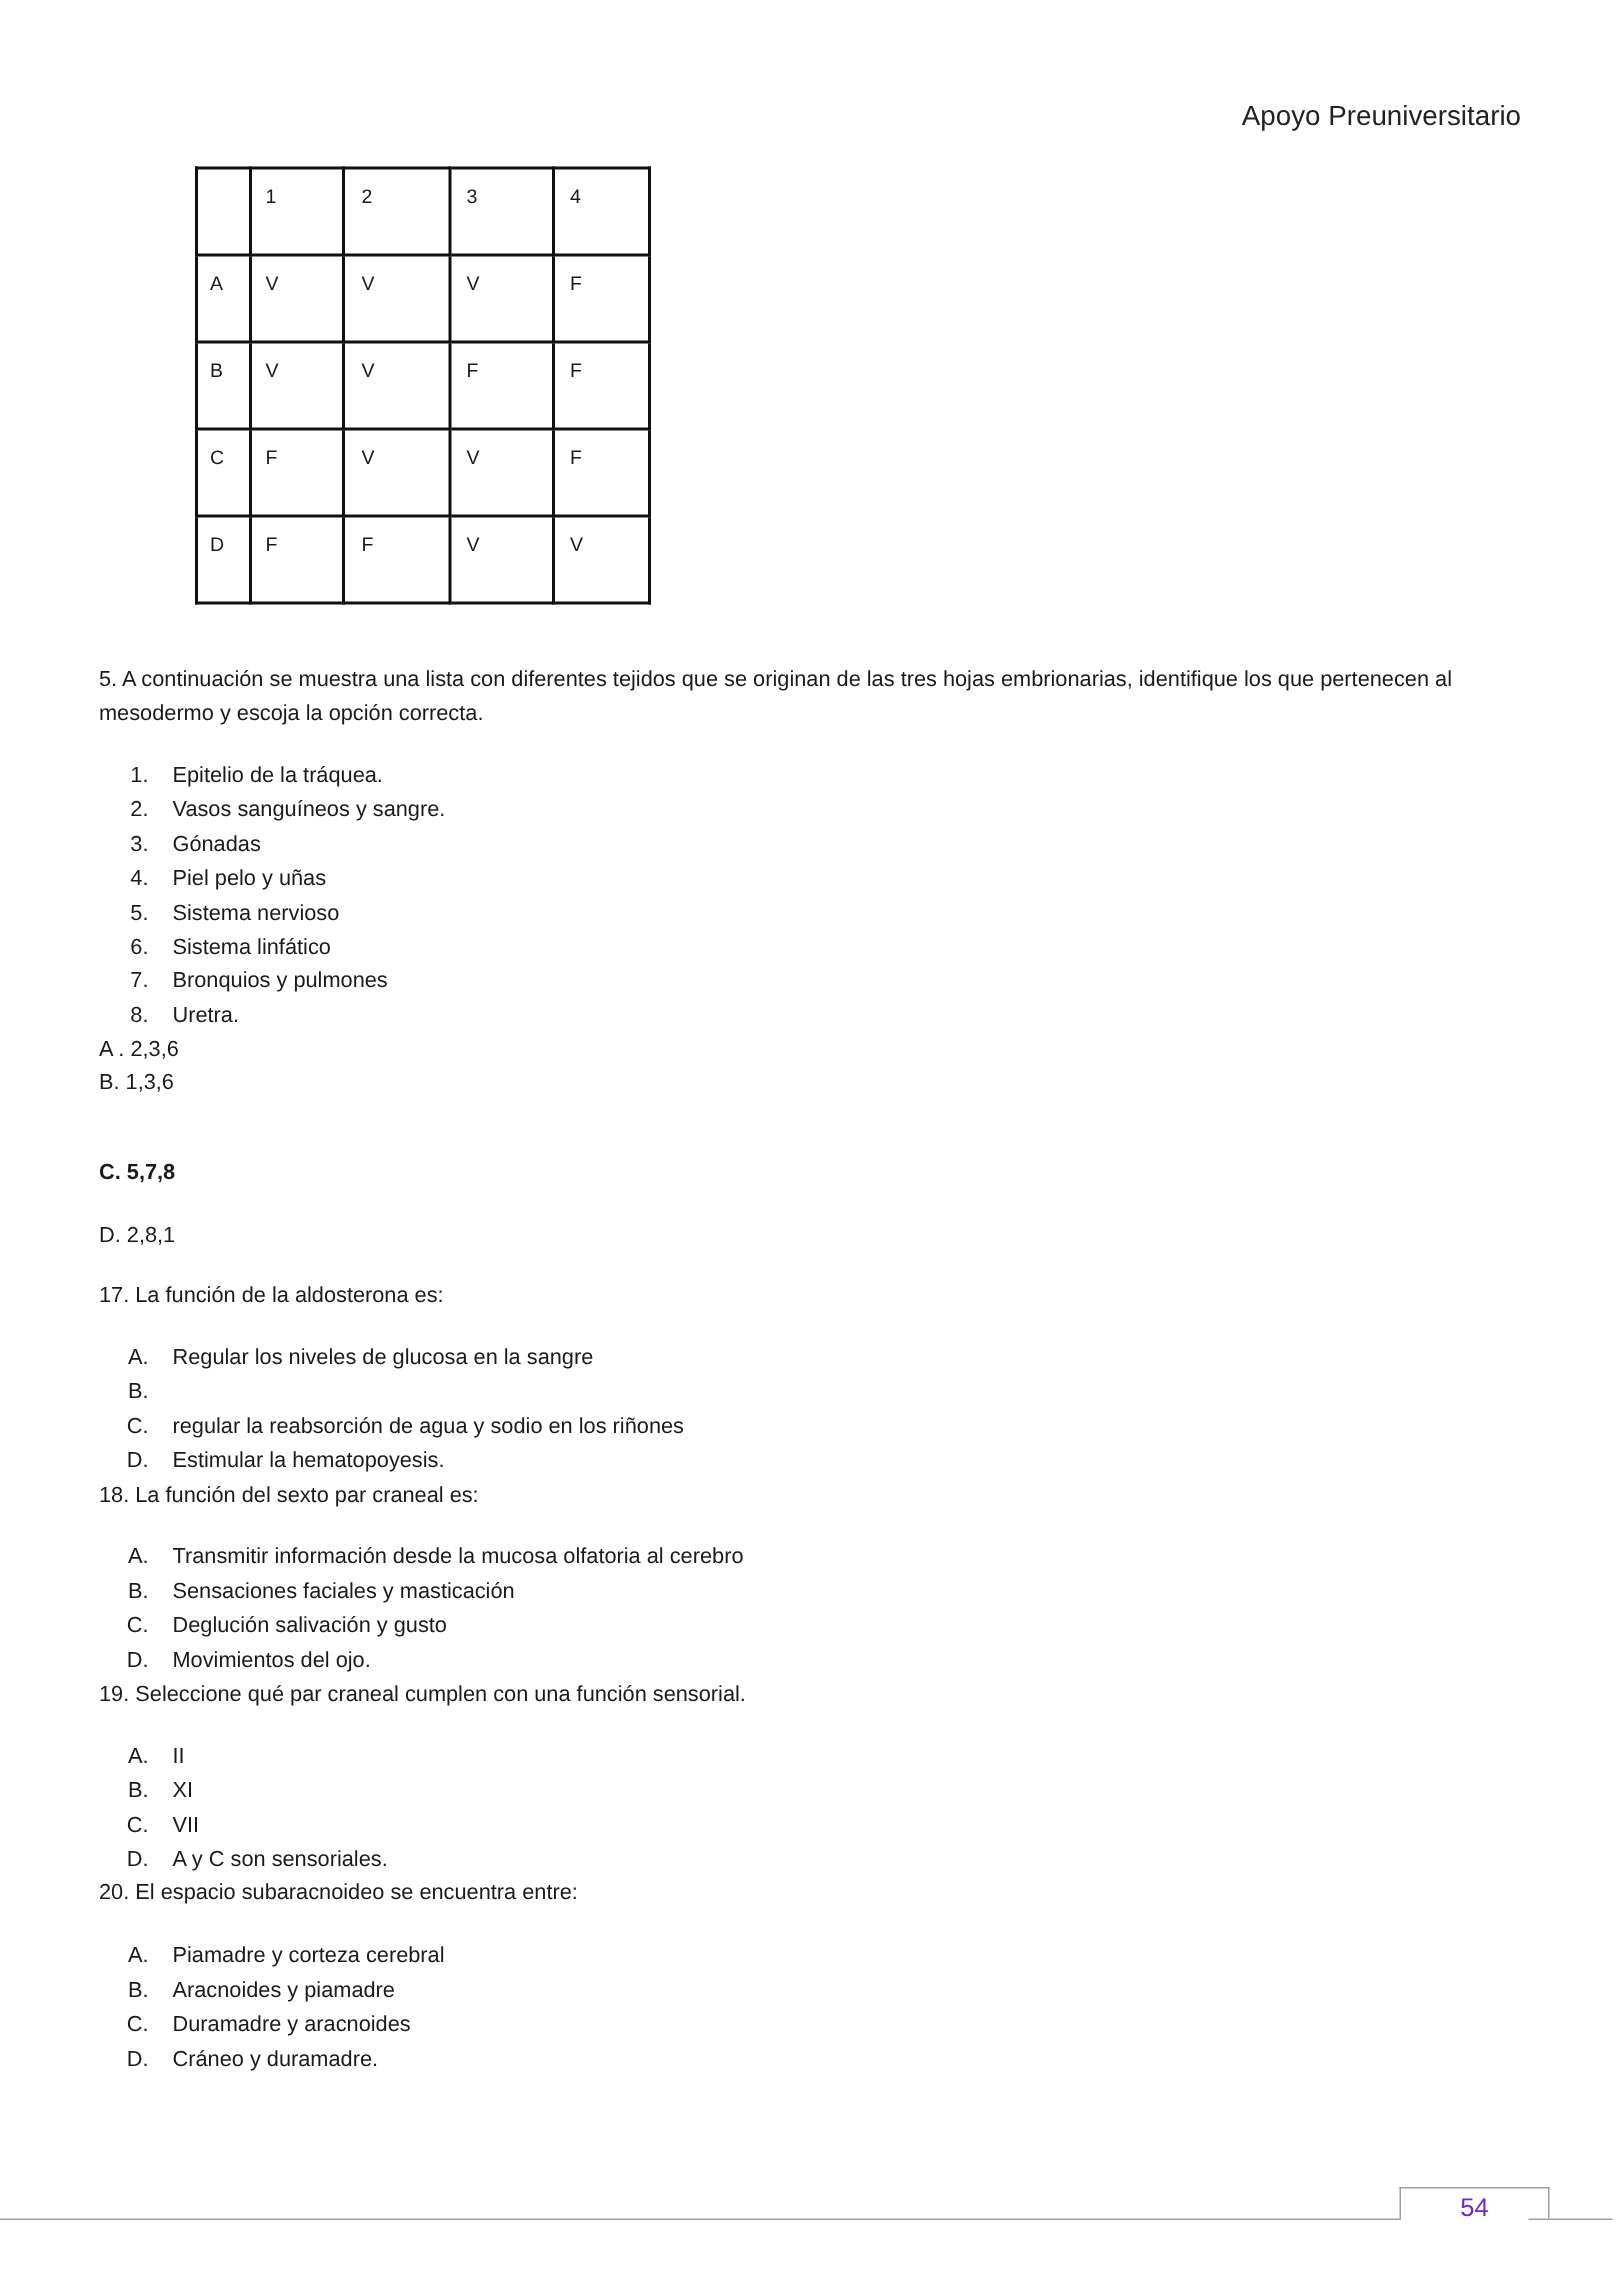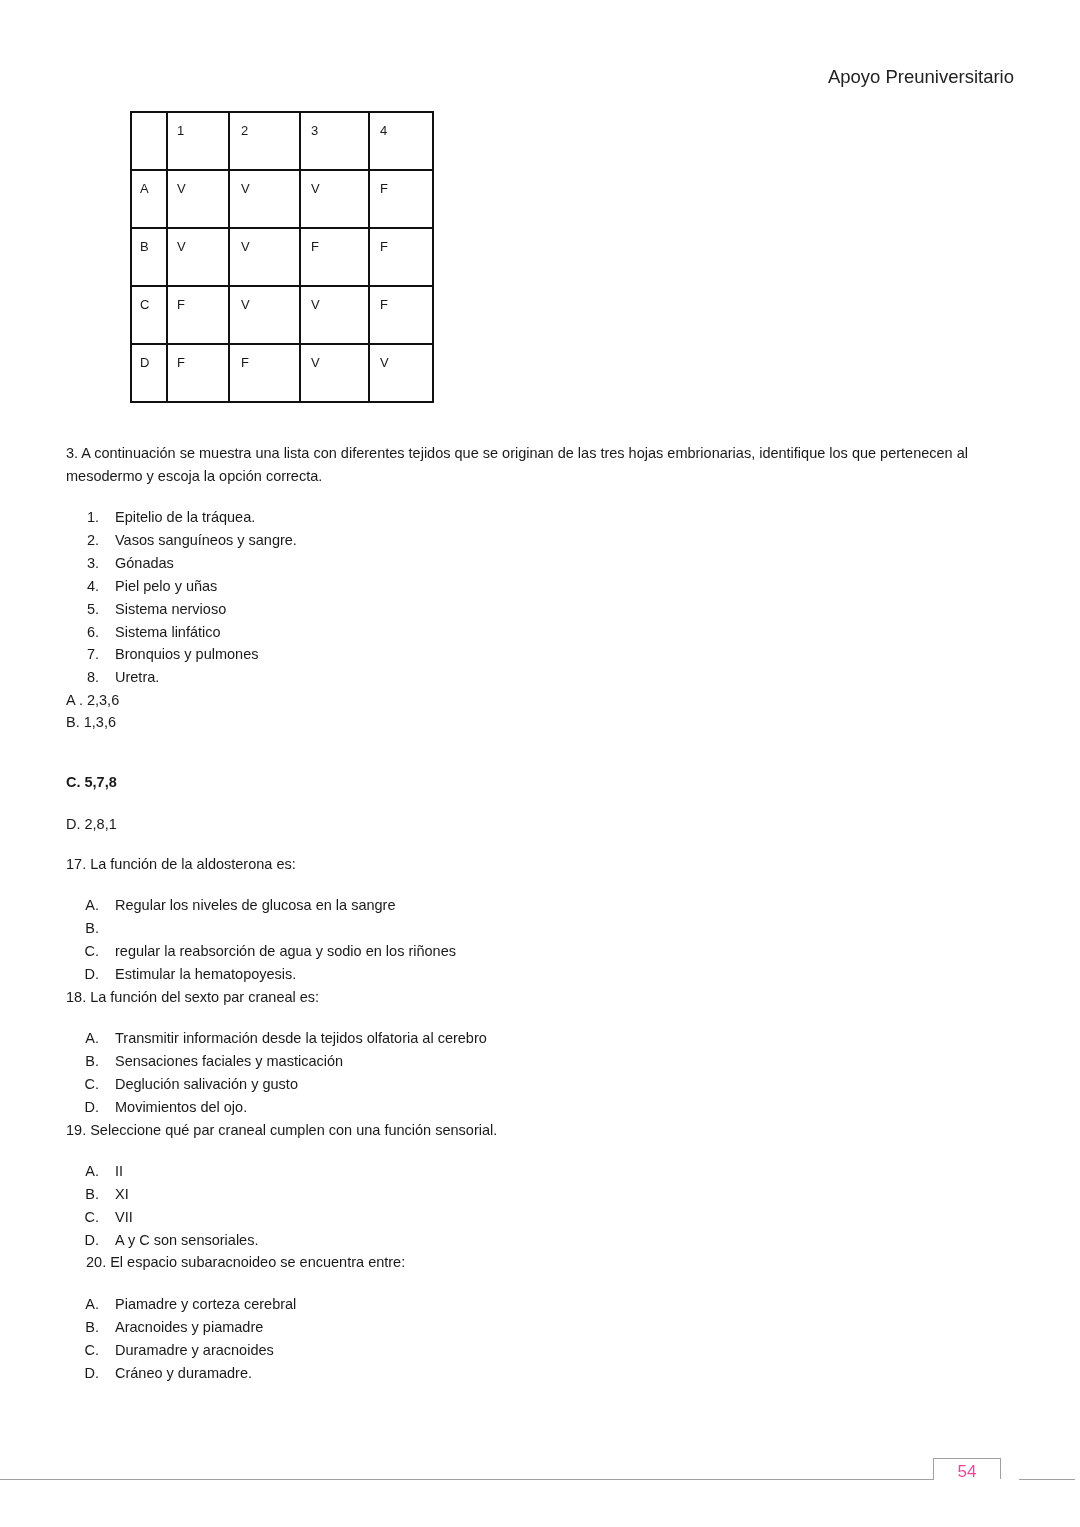--- a/index.html
+++ b/index.html
@@ -35,23 +35,23 @@
   .list li { display: flex; }
   .list .num { width: 33px; text-align: right; padding-right: 0; }
   .list .lbl { margin-left: 16px; }
   .ans { position: absolute; left: 66px; font-size: 14.5px; }
 
   .footer-line-left {
     position: absolute; left: 0; top: 1479px; width: 934px; height: 0;
     border-top: 1.5px solid #a0a0a0;
   }
   .footer-box {
-    position: absolute; left: 933px; top: 1458px; width: 68px; height: 21px;
+    position: absolute; left: 933px; top: 1458px; width: 100px; height: 21px;
     border: 1.5px solid #a0a0a0; border-bottom: none; box-sizing: border-box;
-    text-align: center; font-size: 17px; color: #ec4899; line-height: 30px;
+    text-align: center; font-size: 17px; color: #6d28d9; line-height: 30px;
   }
   .footer-line-right {
     position: absolute; left: 1019px; top: 1479px; width: 56px; height: 0;
     border-top: 1.5px solid #a0a0a0;
   }
   .page-num { position: relative; top: -2px; }
 </style>
 </head>
 <body>
 
@@ -90,21 +90,21 @@
   <tr>
     <td class="c0">D</td>
     <td class="c1">F</td>
     <td class="c2">F</td>
     <td class="c3">V</td>
     <td class="c4">V</td>
   </tr>
 </tbody>
   </table>
 
-<div class="text q16">3. A continuación se muestra una lista con diferentes tejidos que se originan de las tres hojas embrionarias, identifique los que pertenecen al mesodermo y escoja la opción correcta.</div>
+<div class="text q16">5. A continuación se muestra una lista con diferentes tejidos que se originan de las tres hojas embrionarias, identifique los que pertenecen al mesodermo y escoja la opción correcta.</div>
 <ul class="list" style="left:66px; top:506px;">
   <li>
       <span class="num">1.</span>
       <span class="lbl">Epitelio de la tráquea.</span>
     </li>
   <li>
       <span class="num">2.</span>
       <span class="lbl">Vasos sanguíneos y sangre.</span>
     </li>
   <li>
@@ -153,21 +153,21 @@
   <li>
       <span class="num">D.</span>
       <span class="lbl">Estimular la hematopoyesis.</span>
     </li>
 </ul>
 
 <div class="ans" style="top:989px;">18. La función del sexto par craneal es:</div>
 <ul class="list" style="left:66px; top:1027px;">
   <li>
       <span class="num">A.</span>
-      <span class="lbl">Transmitir información desde la tejidos olfatoria al cerebro</span>
+      <span class="lbl">Transmitir información desde la mucosa olfatoria al cerebro</span>
     </li>
   <li>
       <span class="num">B.</span>
       <span class="lbl">Sensaciones faciales y masticación</span>
     </li>
   <li>
       <span class="num">C.</span>
       <span class="lbl">Deglución salivación y gusto</span>
     </li>
   <li>
@@ -189,21 +189,21 @@
   <li>
       <span class="num">C.</span>
       <span class="lbl">VII</span>
     </li>
   <li>
       <span class="num">D.</span>
       <span class="lbl">A y C son sensoriales.</span>
     </li>
 </ul>
 
-<div class="ans" style="top:1254px;margin-left:20px;">20. El espacio subaracnoideo se encuentra entre:</div>
+<div class="ans" style="top:1254px;">20. El espacio subaracnoideo se encuentra entre:</div>
 <ul class="list" style="left:66px; top:1293px;">
   <li>
       <span class="num">A.</span>
       <span class="lbl">Piamadre y corteza cerebral</span>
     </li>
   <li>
       <span class="num">B.</span>
       <span class="lbl">Aracnoides y piamadre</span>
     </li>
   <li>

